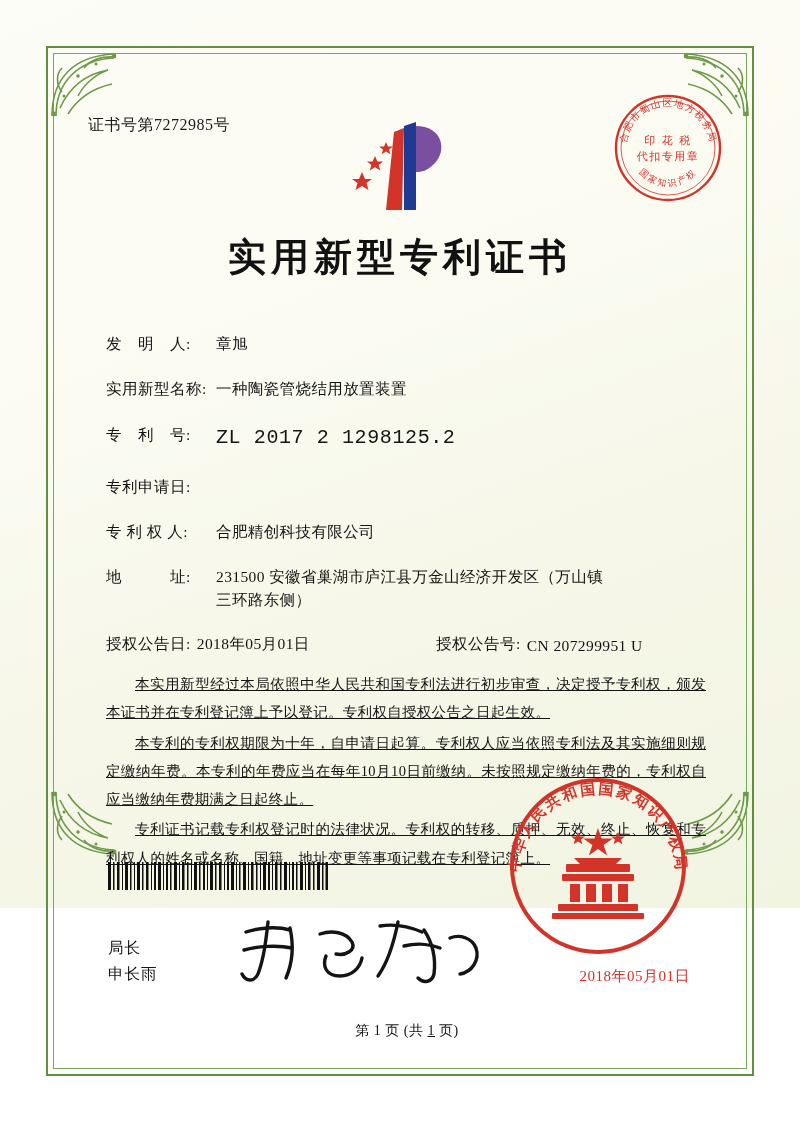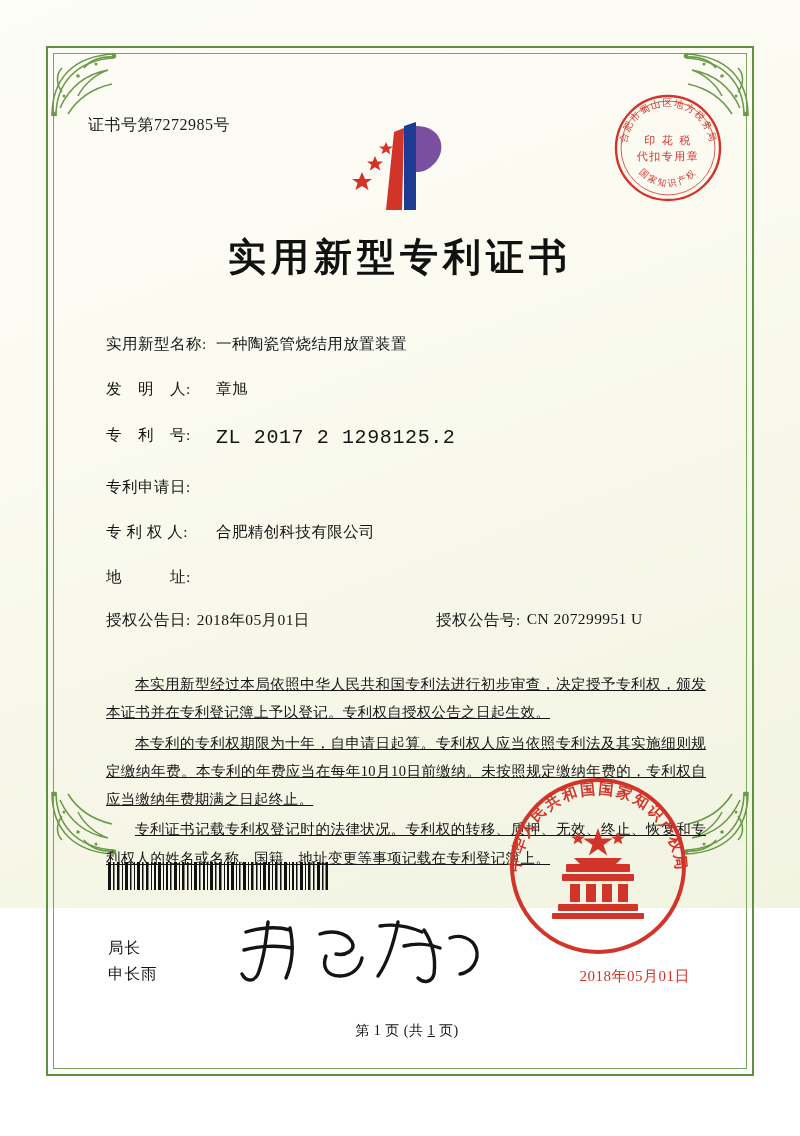--- a/index.html
+++ b/index.html
@@ -126,21 +126,21 @@
   .field-value .l2 { display: block; }
 
   .two-col {
     display: flex;
     margin-bottom: 14px;
   }
   .two-col .col {
     display: flex;
   }
   .two-col .col-a { width: 330px; }
-  .two-col .col-b { width: 270px; }
+  .two-col .col-b { width: 270px; align-items: flex-end; }
   .two-col .lbl {
     white-space: nowrap;
     letter-spacing: 0.5px;
     margin-right: 6px;
   }
   .two-col .val { letter-spacing: 0.4px; }
 
   .paras {
     position: absolute;
     left: 26px; top: 590px;
@@ -329,45 +329,49 @@
         <text x="58" y="54" font-size="11" fill="#d2342a" text-anchor="middle" font-family="'DejaVu Serif', serif" letter-spacing="1.5">印 花 税</text>
         <text x="58" y="70" font-size="11" fill="#d2342a" text-anchor="middle" font-family="'DejaVu Serif', serif" letter-spacing="1.5">代扣专用章</text>
       </svg>
     </div>
 
     <div class="title">实用新型专利证书</div>
 
     <div class="fields">
 
       <div class="field-row">
+        <div class="field-label">发　明　人:</div>
+        <div class="field-value">章旭</div>
+      </div>
+
+      <div class="field-row">
         <div class="field-label">实用新型名称:</div>
         <div class="field-value">一种陶瓷管烧结用放置装置</div>
-      </div>
-
-      <div class="field-row">
-        <div class="field-label">发　明　人:</div>
-        <div class="field-value">章旭</div>
       </div>
 
       <div class="field-row">
         <div class="field-label">专　利　号:</div>
         <div class="field-value mono">ZL 2017 2 1298125.2</div>
       </div>
 
       <div class="field-row">
         <div class="field-label">专利申请日:</div>
       </div>
 
       <div class="field-row">
         <div class="field-label">专 利 权 人:</div>
         <div class="field-value">合肥精创科技有限公司</div>
       </div>
 
       <div class="field-row">
         <div class="field-label">地　　　址:</div>
+        <div class="field-value">
+          <span>231500 安徽省巢湖市庐江县万金山经济开发区（万山镇</span>
+          <span class="l2">三环路东侧）</span>
+        </div>
       </div>
 
       <div class="two-col">
         <div class="col col-a">
           <span class="lbl">授权公告日:</span>
           <span class="val">2018年05月01日</span>
         </div>
         <div class="col col-b">
           <span class="lbl">授权公告号:</span>
           <span class="val">CN 207299951 U</span>

